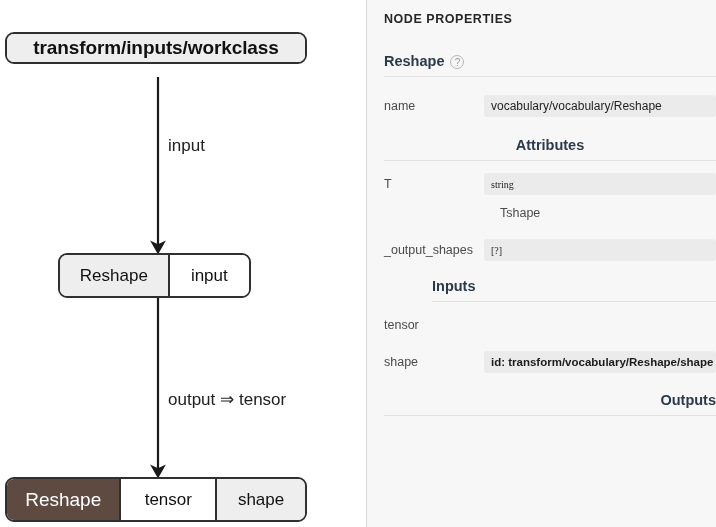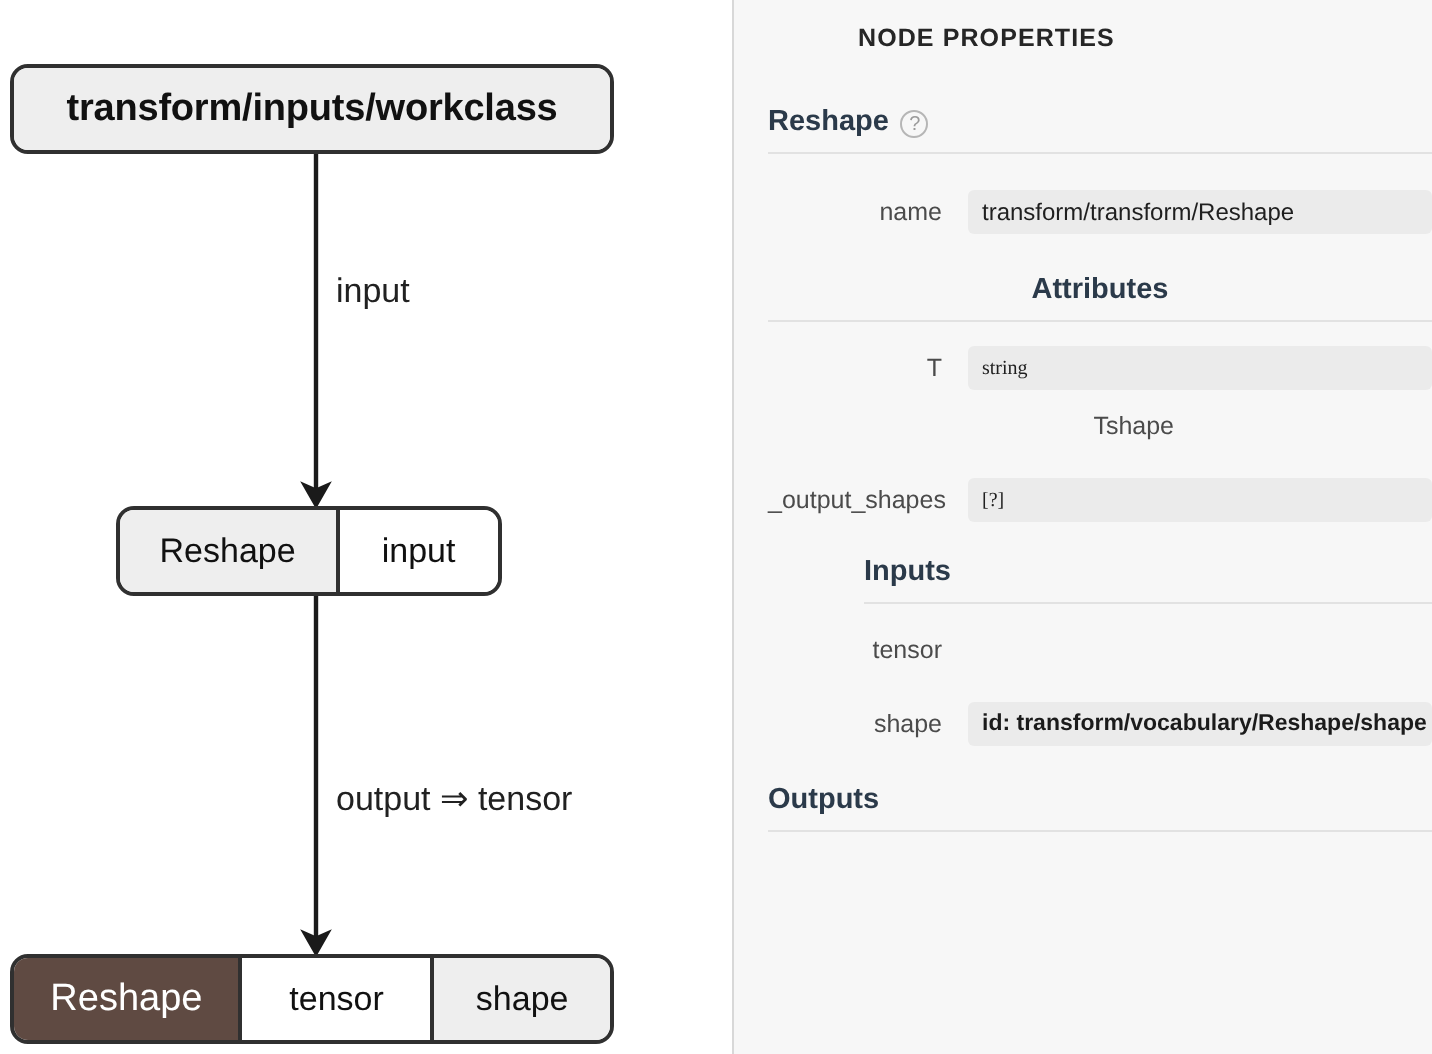--- a/index.html
+++ b/index.html
@@ -56,21 +56,21 @@
     white-space: nowrap;
     padding: 0 9px;
   }
   .cell-op        { background: #eeeeee; }
   .cell-slot      { background: #ffffff; }
   .cell-slot-alt  { background: #eeeeee; }
   .cell-highlight { background: #5f4a42; color: #ffffff; }
   .cell-div-l     { border-left: 2px solid #303030; }
 
   
-  #node-workclass { left: 5px;  top: 32px;  width: 302px; height: 45px; }
+  #node-workclass { left: 5px;  top: 32px;  width: 302px; height: 32px; }
   #node-workclass .gcell { flex: 1 1 auto; font-size: 19px; font-weight: 700; letter-spacing: -0.1px; }
 
   
   #node-identity { left: 58px; top: 253px; width: 193px; height: 45px; }
   #node-identity .c-op   { width: 110px; font-weight: 400; }
   #node-identity .c-slot { width: 83px; }
 
   
   #node-reshape  { left: 5px;  top: 477px; width: 302px; height: 45px; }
   #node-reshape .c-op     { width: 114px; font-size: 19px; }
@@ -103,21 +103,20 @@
     background: #f7f7f7;
     overflow: hidden;
   }
   #panel-title {
     position: absolute;
     left: 17px; top: 12px;
     font-size: 12.5px;
     font-weight: 700;
     letter-spacing: 0.55px;
     color: #262626;
-    margin-left: 45px;
   }
 
   .section-head {
     position: absolute;
     left: 17px;
     width: 332px;
     height: 23px;
     border-bottom: 1px solid #e2e2e2;
     display: flex;
     align-items: flex-start;
@@ -138,34 +137,34 @@
     font-size: 10px;
     line-height: 13px;
     text-align: center;
     font-weight: 400;
     box-sizing: border-box;
   }
 
   #sec-reshape  { top: 53px; }
   #sec-attrs    { top: 137px; justify-content: center; }
   #sec-inputs   { top: 278px; margin-left: 48px; }
-  #sec-outputs  { top: 392px; }
+  #sec-outputs  { top: 392px; justify-content: flex-end; }
 
   .prop-row {
     position: absolute;
     left: 17px;
     width: 332px;
     height: 22px;
     display: flex;
     align-items: center;
   }
   .prop-label {
     width: 100px;
     flex: 0 0 100px;
-    text-align: right;
+    text-align: left;
     padding-right: 13px;
     box-sizing: border-box;
     font-size: 12.5px;
     color: #4b4b4b;
     white-space: nowrap;
     overflow: visible;
   }
   .prop-value {
     flex: 1 1 auto;
     height: 22px;
@@ -243,21 +242,21 @@
 
     <div id="panel-title">NODE PROPERTIES</div>
 
     <div class="section-head" id="sec-reshape">
       <span class="sh-text">Reshape</span>
       <span class="help-icon">?</span>
     </div>
 
     <div class="prop-row" id="row-name">
       <div class="prop-label">name</div>
-      <div class="prop-value">transform/transform/Reshape</div>
+      <div class="prop-value">vocabulary/vocabulary/Reshape</div>
     </div>
 
     <div class="section-head" id="sec-attrs">
       <span class="sh-text">Attributes</span>
     </div>
 
     <div class="prop-row" id="row-t">
       <div class="prop-label">T</div>
       <div class="prop-value mono">string</div>
     </div>

